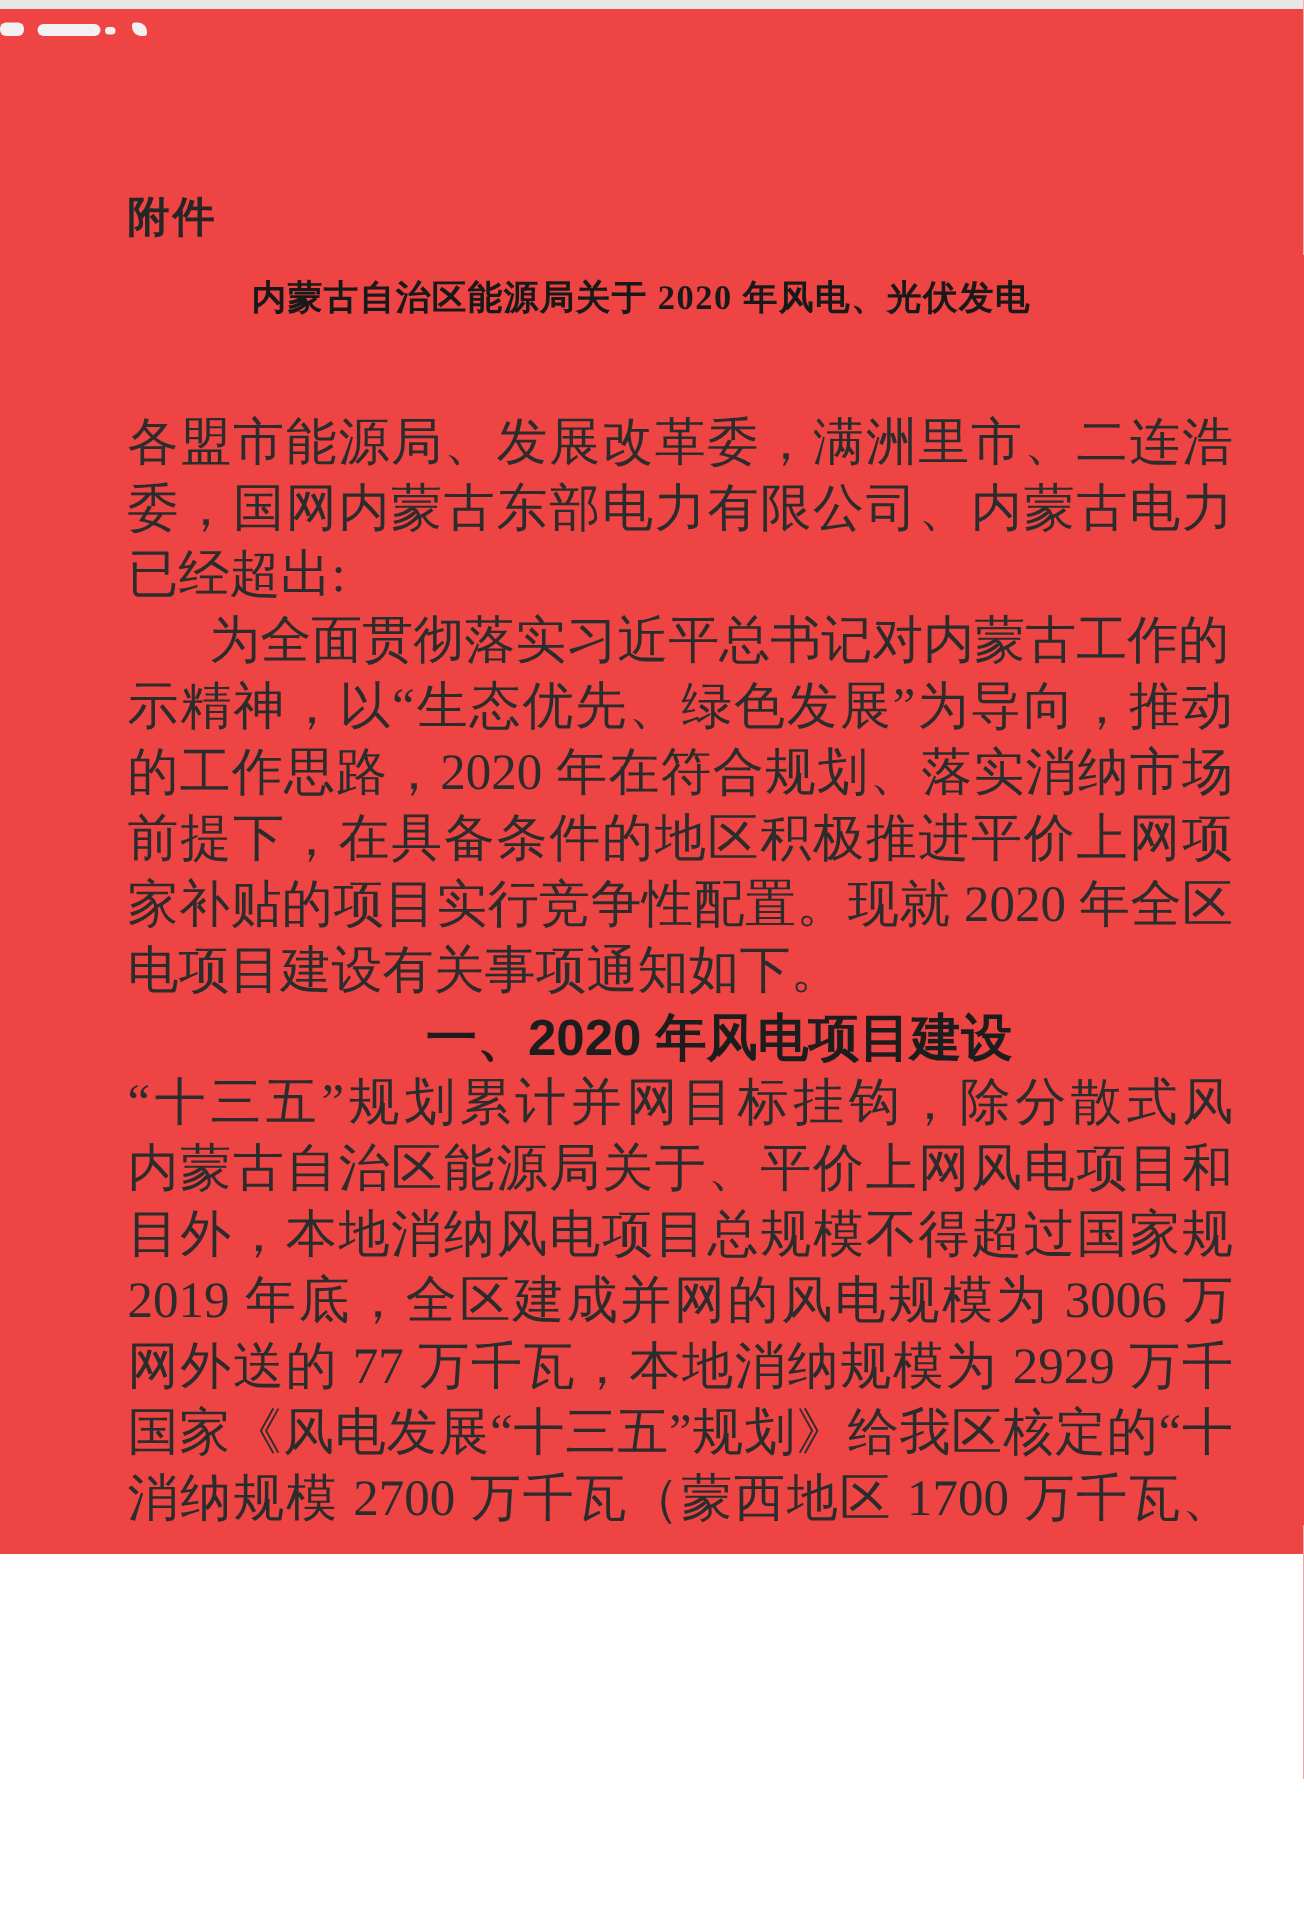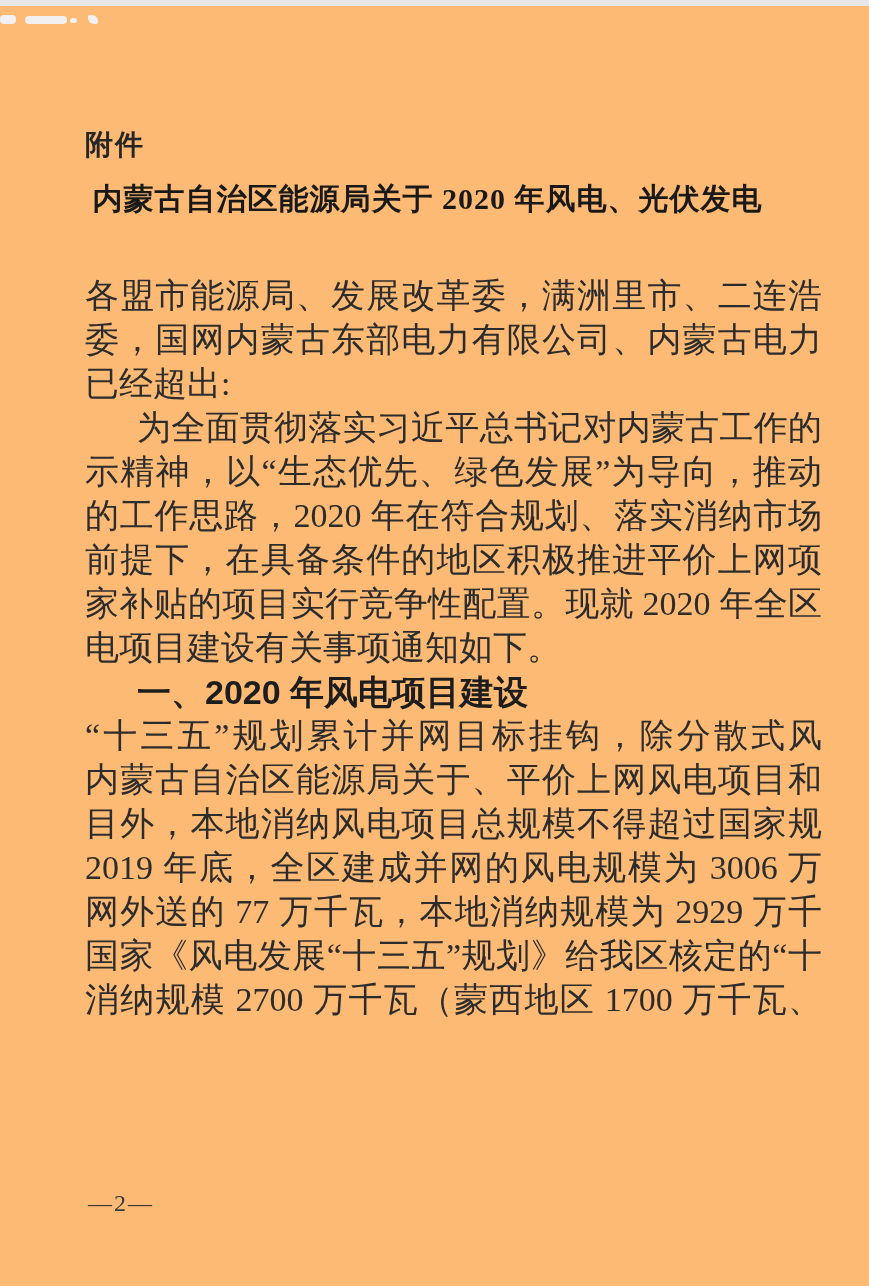--- a/index.html
+++ b/index.html
@@ -1,20 +1,20 @@
 <!DOCTYPE html>
 <html><head>
 <meta charset="utf-8">
 <style>
   html, body { margin: 0; padding: 0; background: #ffffff; }
   .page {
     position: relative;
     width: 869px;
-    height: 1286px;
-    background: #fdba74;
+    height: 1036px;
+    background: #ef4444;
     overflow: hidden;
     font-family: "Liberation Serif", "DejaVu Serif", serif;
   }
   .scan-topbar {
     position: absolute; top: 0; left: 0;
     width: 869px; height: 6px;
     background: #e8e7e7;
   }
   .smudge { position: absolute; background: #f2f0f0; border-radius: 4px; }
   .s1 { left: 0;  top: 15px; width: 16px; height: 9px; }
@@ -29,37 +29,37 @@
     font-weight: 700;
     font-size: 28px;
     line-height: 34px;
     color: #262626;
     letter-spacing: 2px;
   }
   .title {
     position: relative;
     left: -26px;
     margin: 13px 0 0 0;
-    font-size: 30px;
+    font-size: 23px;
     font-weight: 700;
     line-height: 48px;
     text-align: center;
     color: #191919;
     letter-spacing: 1px;
   }
   .doc-body {
     margin-top: 51px;
     font-size: 34px;
     line-height: 44px;
     color: #2c2c2c;
   }
   .block { margin: 0; }
   .tline { height: 44px; overflow: hidden; }
   .tline.just { text-align: justify; text-align-last: justify; }
-  .tline.indent { text-indent: 52px; }
+  .tline.indent { text-indent: 52px; text-align: center; }
   .block.heading .tline {
     font-family: "Liberation Sans", "DejaVu Sans", sans-serif;
     font-weight: 700;
     color: #1d1d1d;
   }
   .pageno {
     position: absolute;
     left: 88px;
     top: 1190px;
     font-size: 24px;

